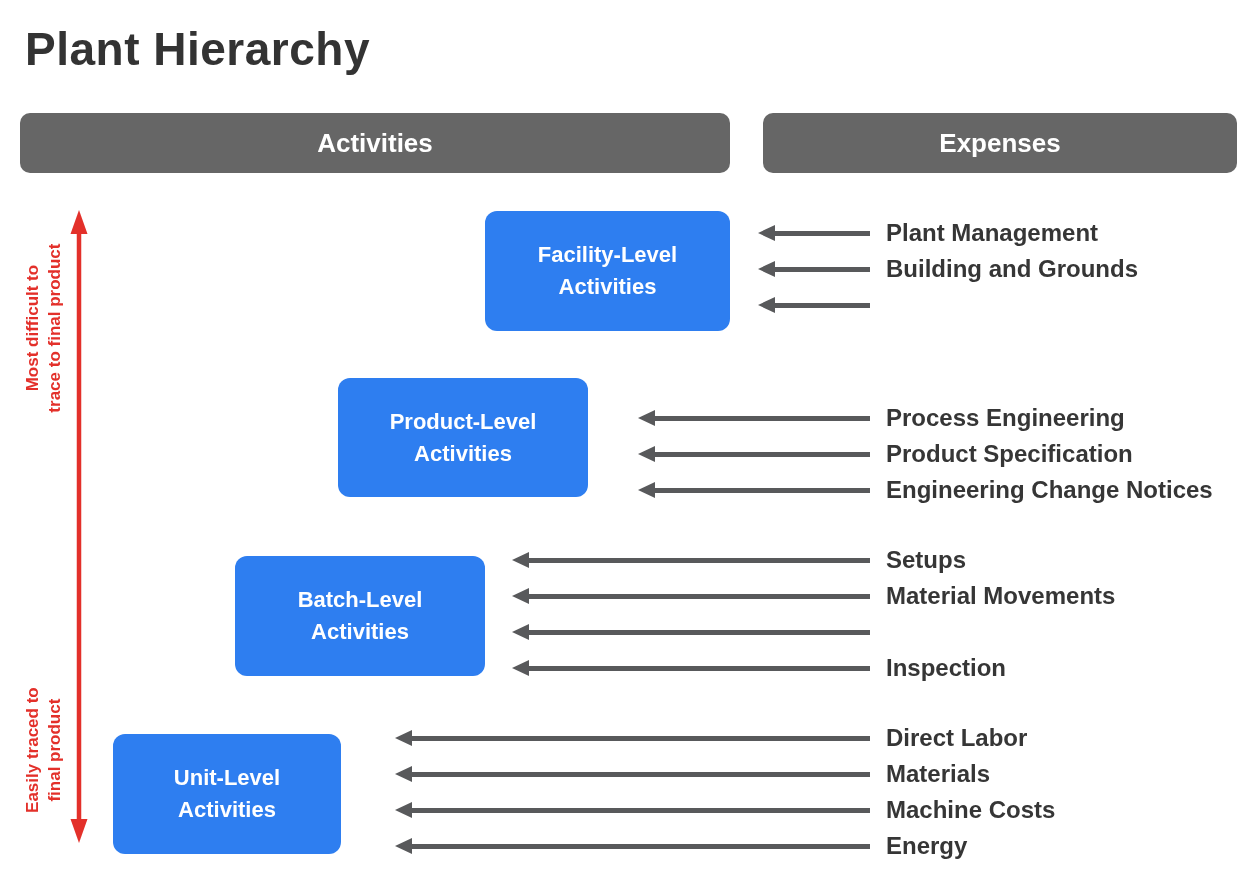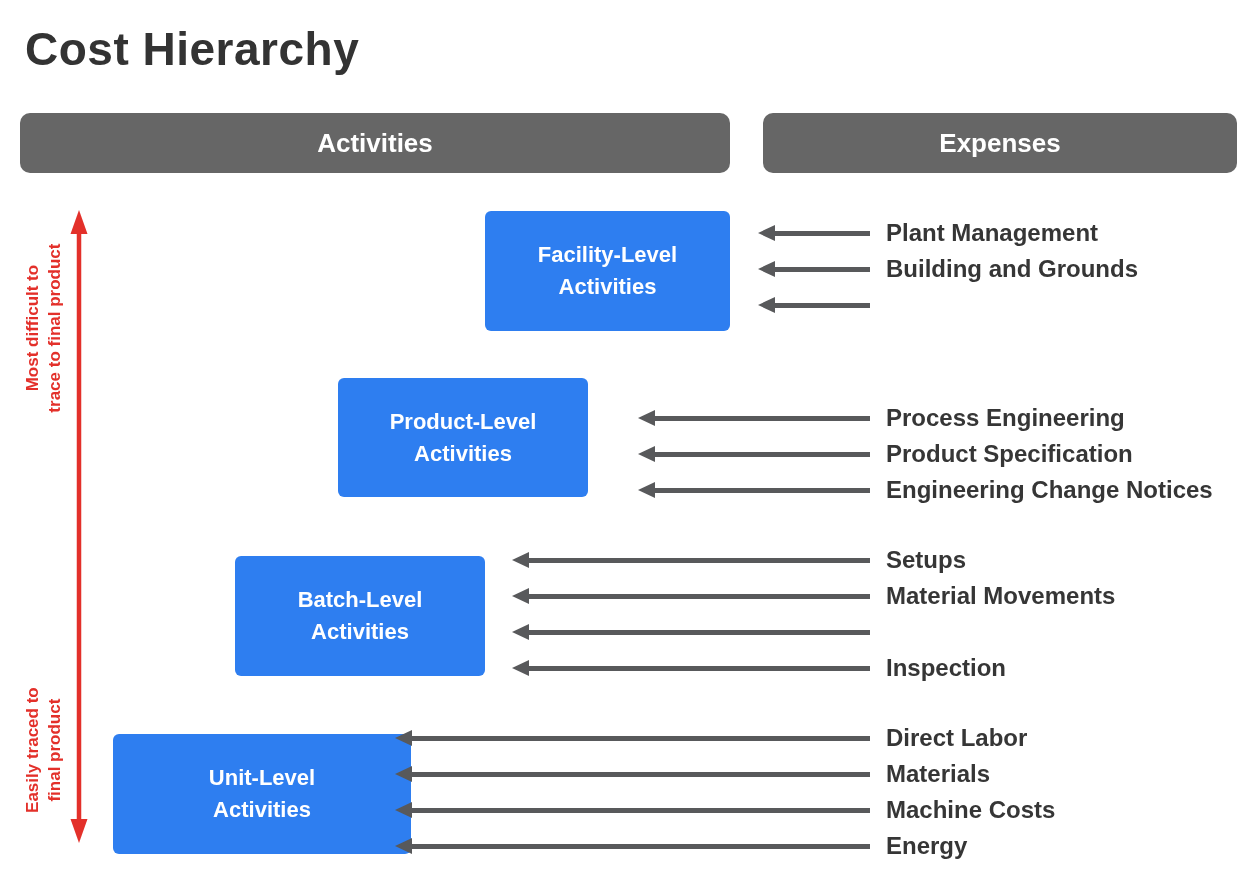--- a/index.html
+++ b/index.html
@@ -36,34 +36,34 @@
     color: #ffffff;
     font-size: 26px;
     font-weight: 700;
   }
   .hdr-activities { left: 20px;  width: 710px; }
   .hdr-expenses   { left: 763px; width: 474px; }
 
   .box {
     position: absolute;
     background: #2e7ef0;
-    border-radius: 6px;
+    border-radius: 12px;
     color: #ffffff;
     display: flex;
     align-items: center;
     justify-content: center;
     text-align: center;
     font-size: 22px;
     font-weight: 700;
     line-height: 1.45;
   }
   .box-facility { left: 485px; top: 211px; width: 245px; height: 120px; }
   .box-product  { left: 338px; top: 378px; width: 250px; height: 119px; }
   .box-batch    { left: 235px; top: 556px; width: 250px; height: 120px; }
-  .box-unit     { left: 113px; top: 734px; width: 298px; height: 120px; }
+  .box-unit     { left: 113px; top: 734px; width: 228px; height: 120px; }
   .box span { display: block; width: 200px; }
 
   .rows { position: absolute; }
   .rows-facility { left: 758px; top: 215px; }
   .rows-product  { left: 638px; top: 364px; margin-top: 36px; }
   .rows-batch    { left: 512px; top: 542px; }
   .rows-unit     { left: 395px; top: 720px; }
 
   .row {
     height: 36px;
@@ -115,21 +115,21 @@
     transform: rotate(-90deg);
   }
   .trace-label-top    { left: -56px; top: 306px; }
   .trace-label-bottom { left: -56px; top: 728px; }
 </style>
 </head>
 <body>
 
 <div class="canvas">
 
-  <h1 class="title">Cost Hierarchy</h1>
+  <h1 class="title">Plant Hierarchy</h1>
 
   <div class="hdr hdr-activities">
     <span>Activities</span>
   </div>
   <div class="hdr hdr-expenses">
     <span>Expenses</span>
   </div>
 
   <svg class="trace-arrow-svg" width="42" height="655" viewBox="0 0 42 655">
     <polygon points="21,10 12.5,34 29.5,34" fill="#e3302a"></polygon>

